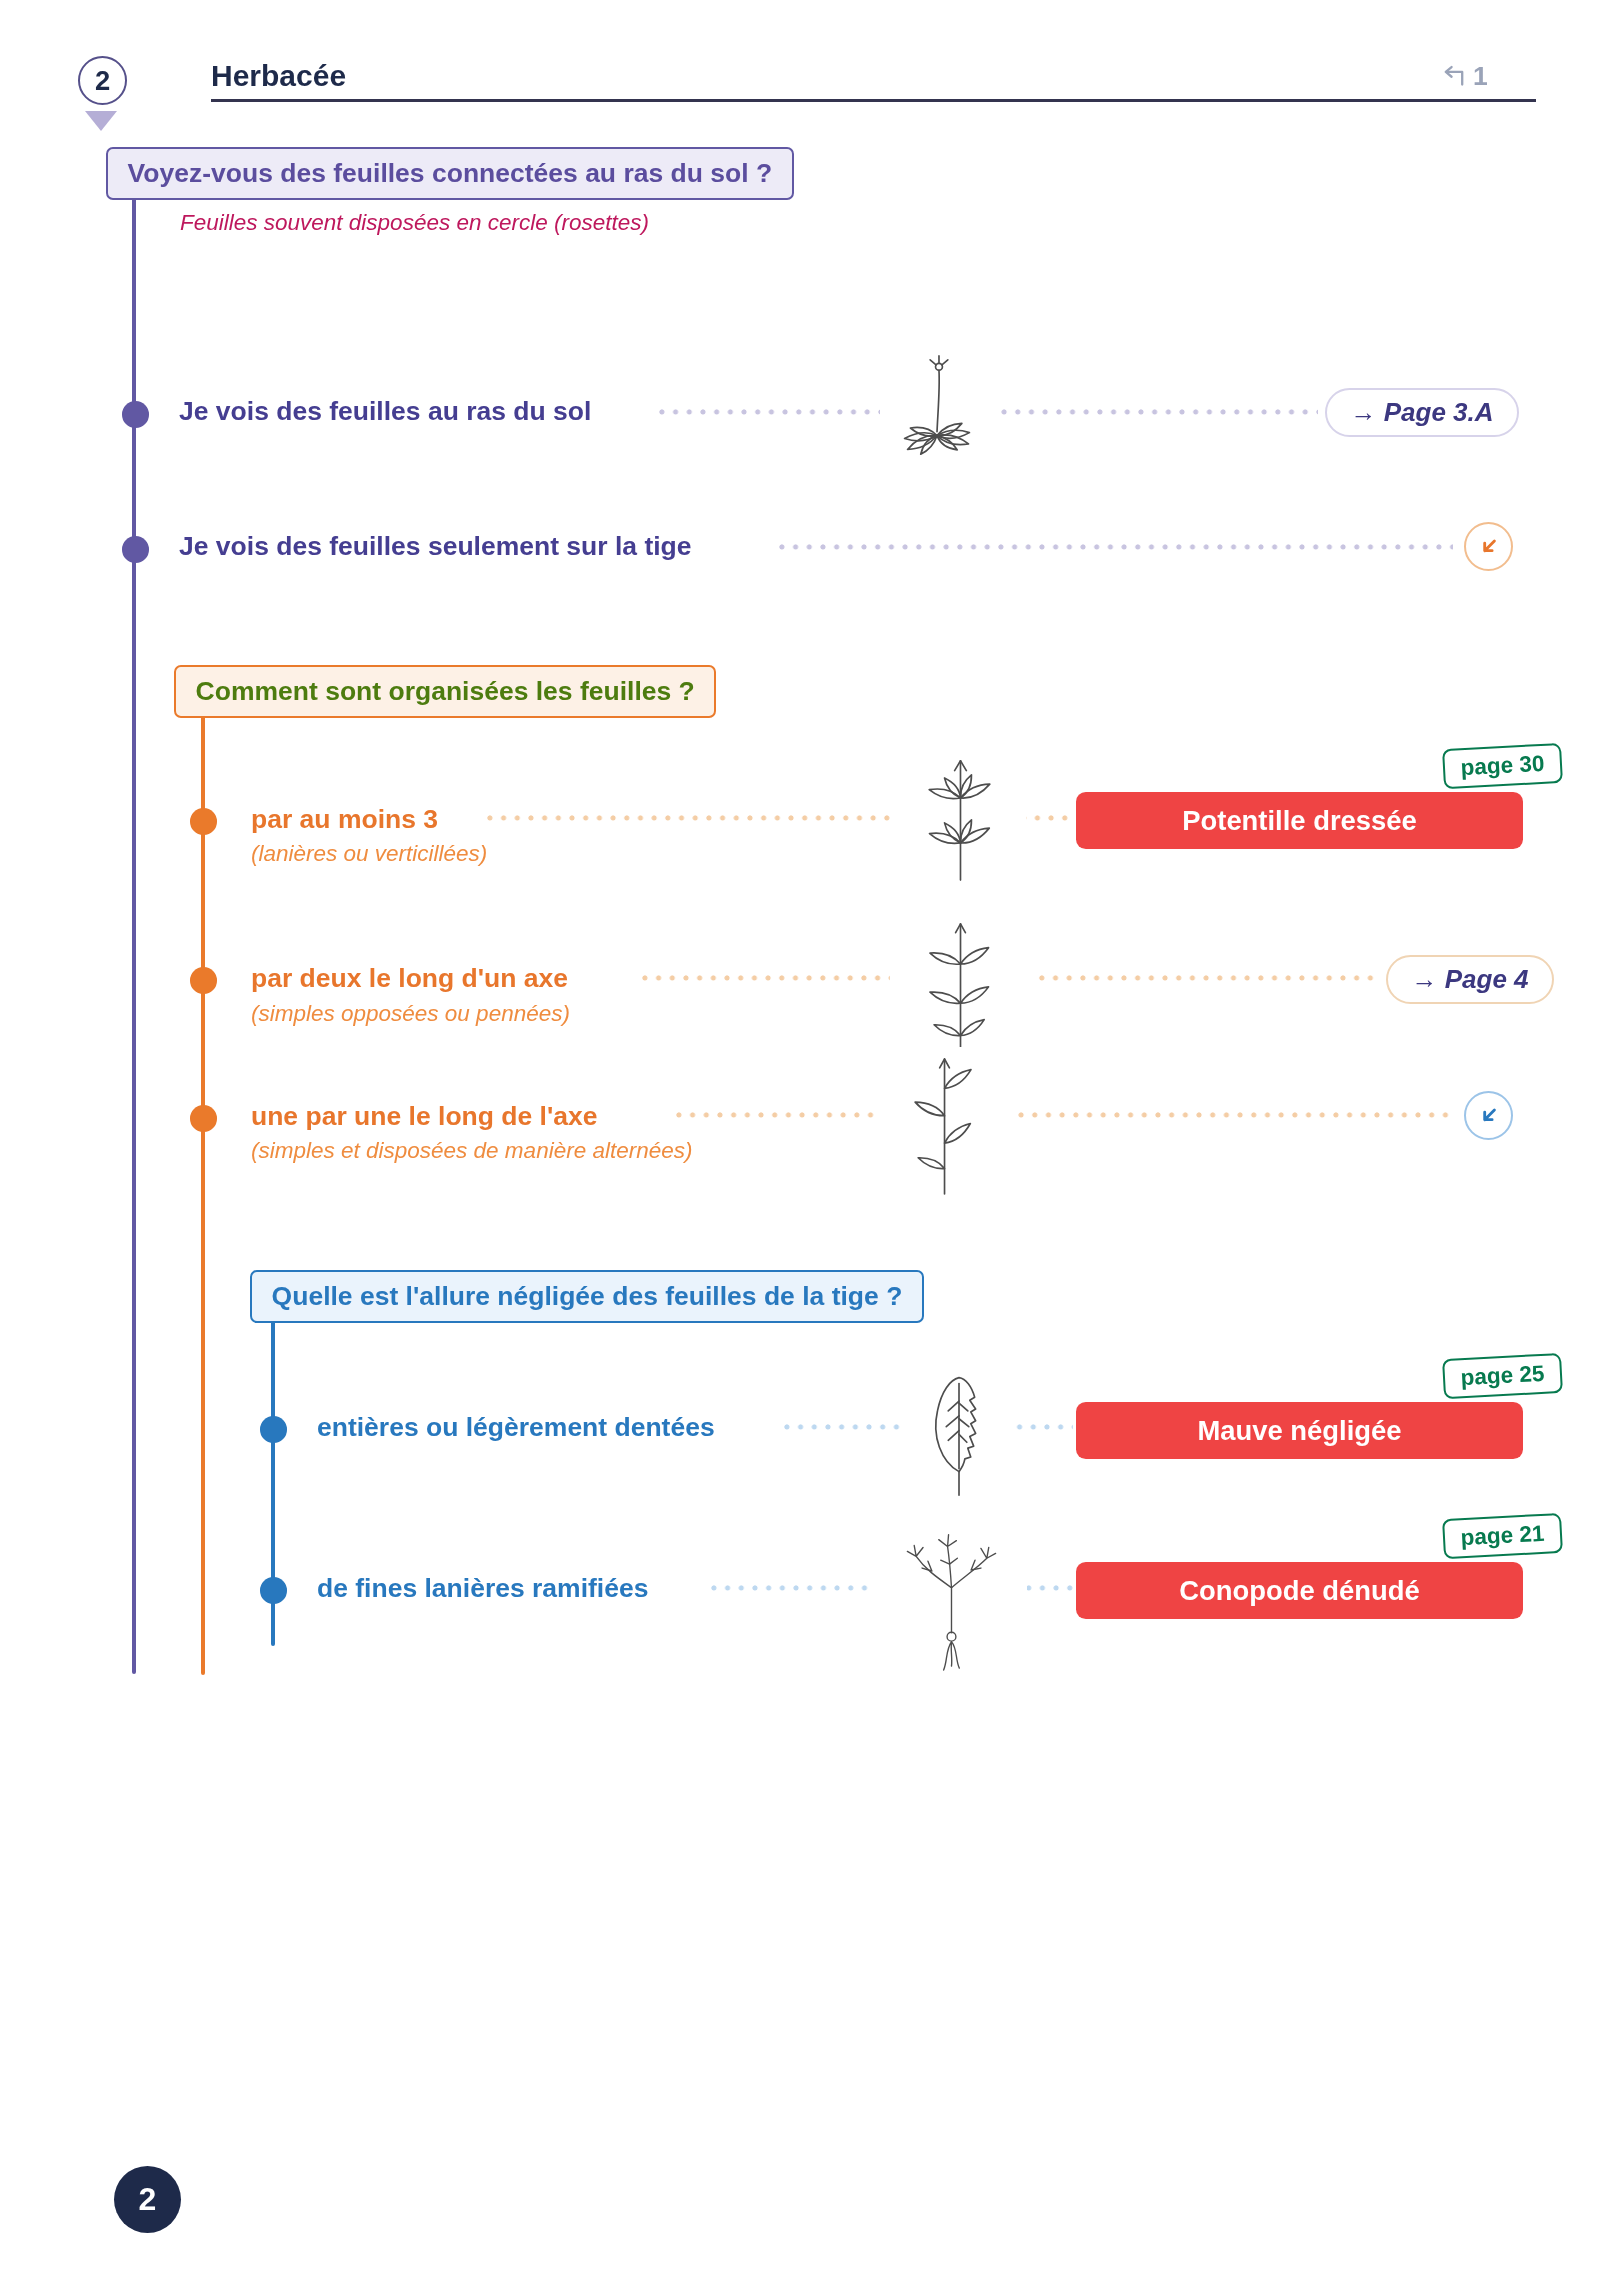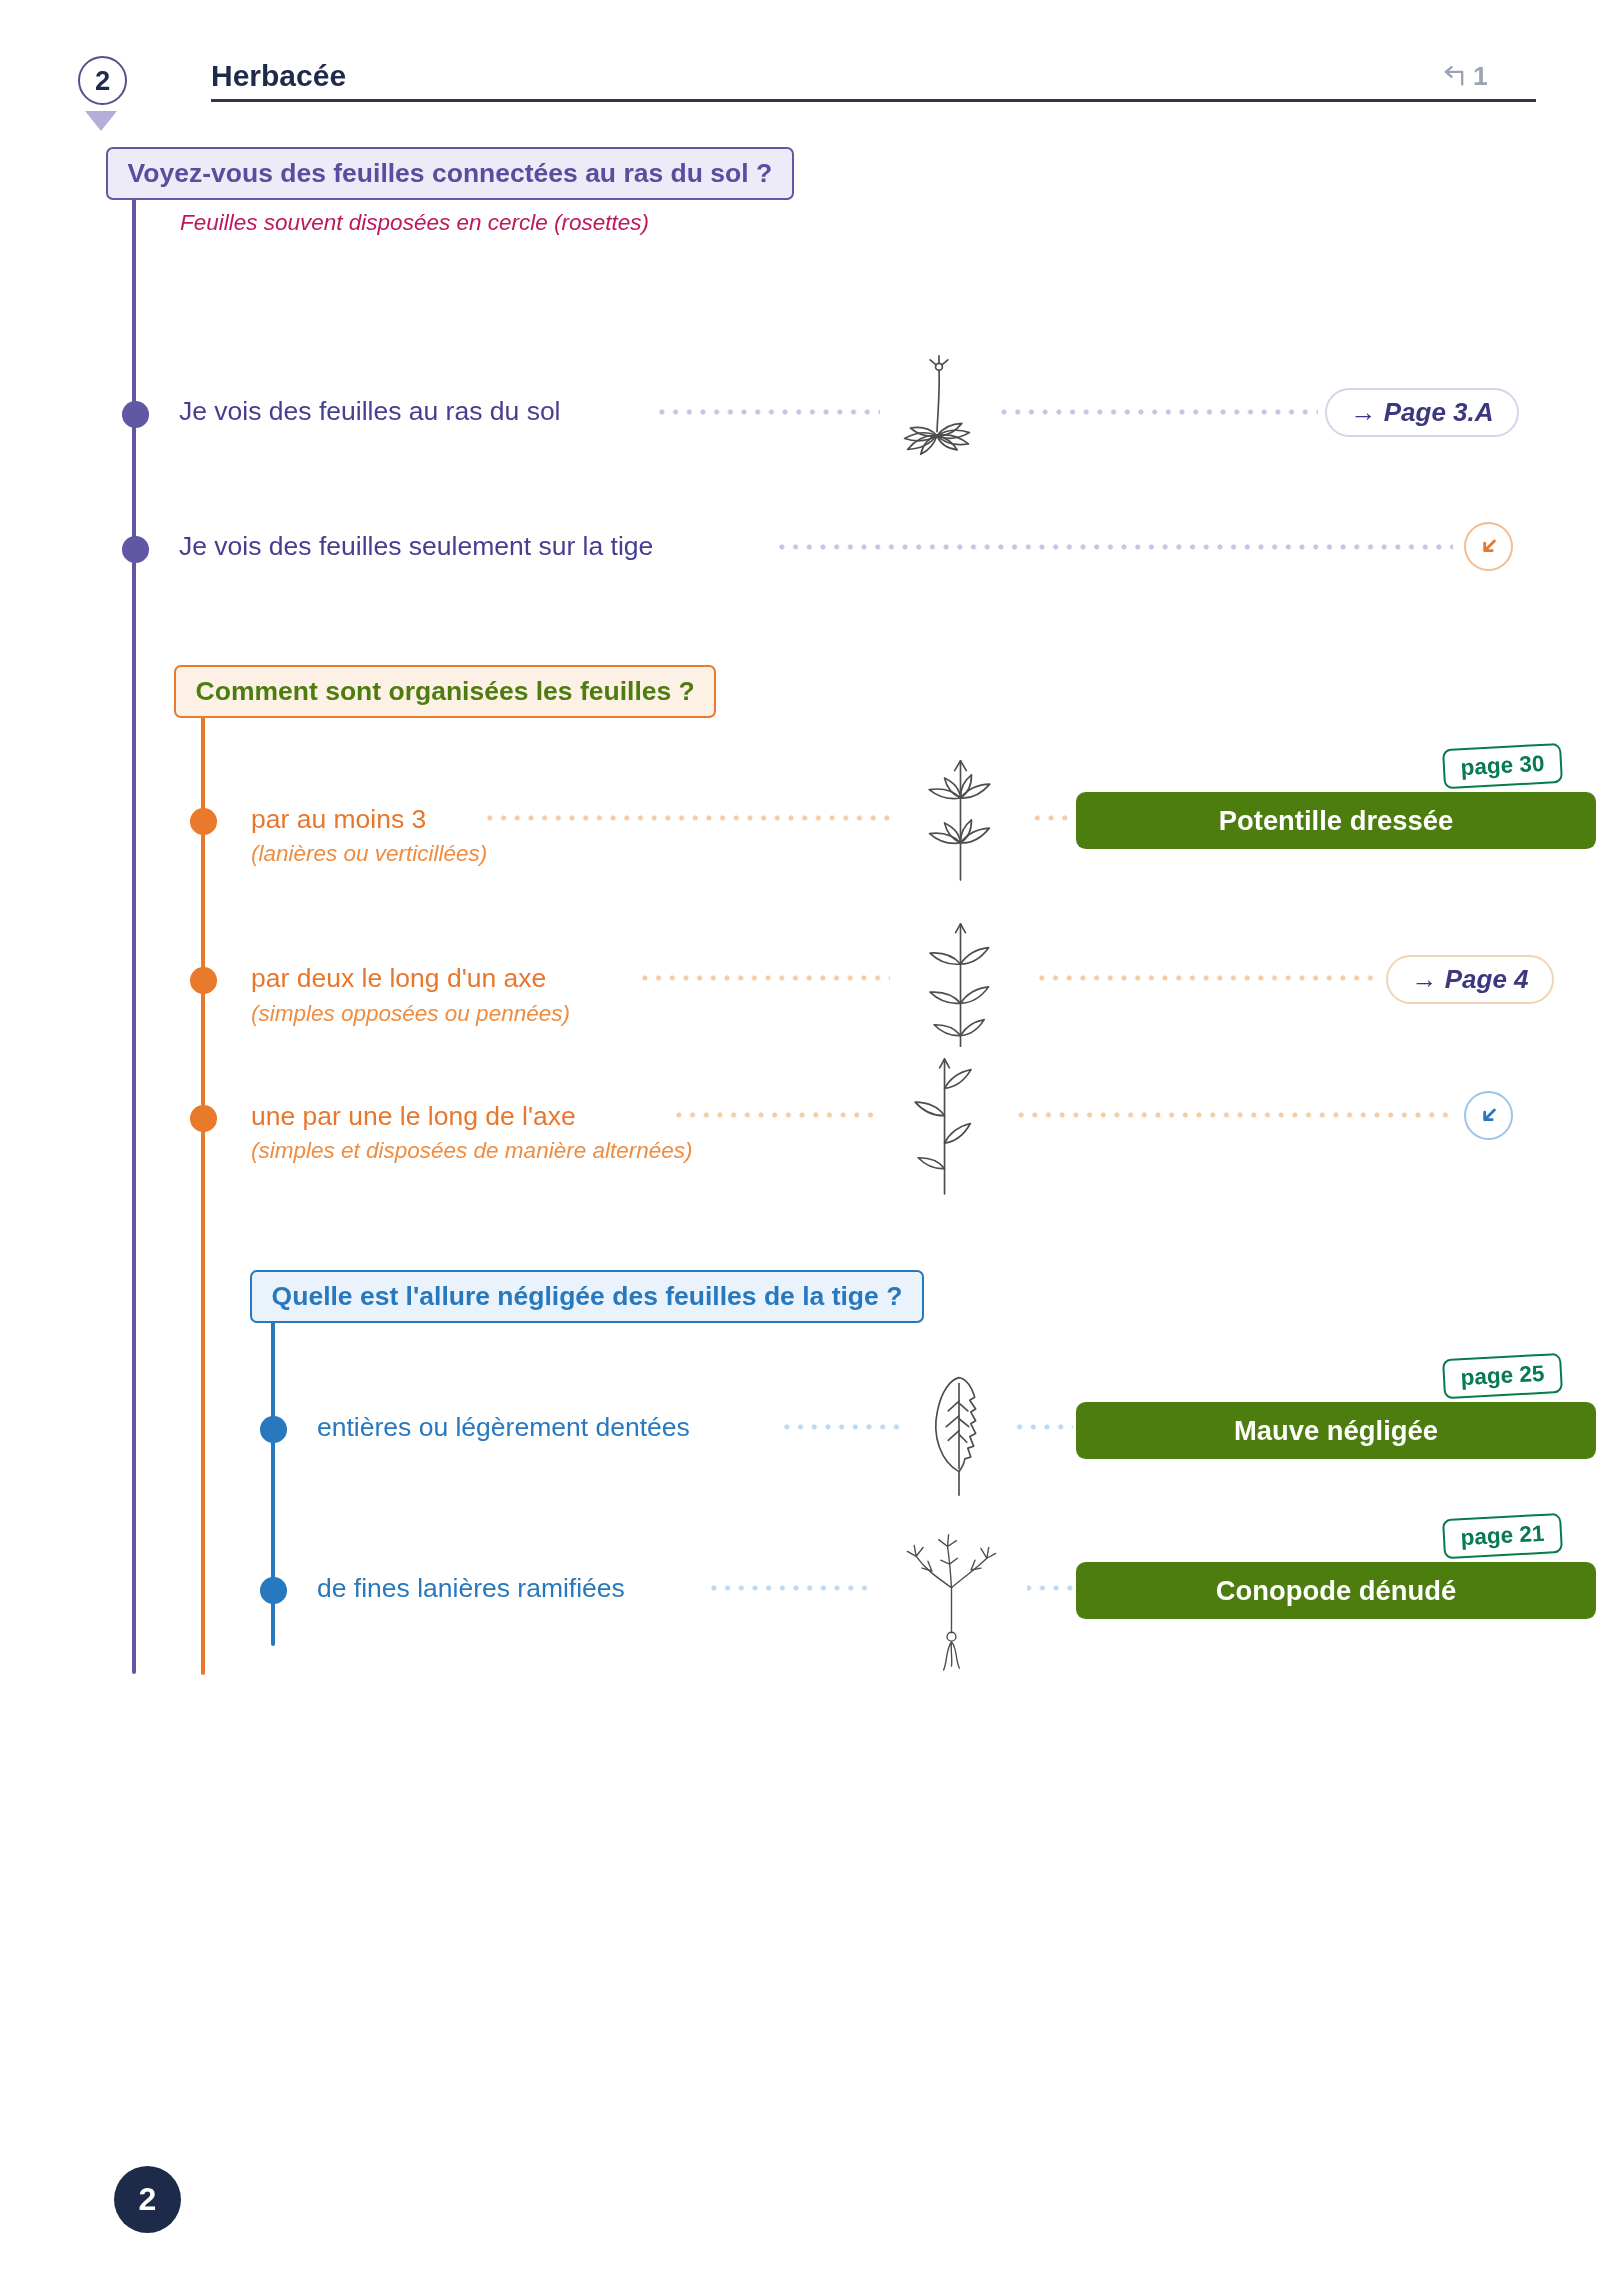--- a/index.html
+++ b/index.html
@@ -23,21 +23,21 @@
   
   .vline{width:3.9px;border-radius:2px}
   .vline.purple{background:#6158a3}
   .vline.orange{background:#ea7a2b}
   .vline.blue{background:#2878be}
   .bullet{width:26.5px;height:26.5px;border-radius:50%}
   .bullet.purple{background:#6158a3}
   .bullet.orange{background:#ea7a2b}
   .bullet.blue{background:#2878be}
 
-  .opt-label{font-size:26.5px;font-weight:normal;white-space:nowrap}
+  .opt-label{font-size:26.5px;font-weight:bold;white-space:nowrap}
   .opt-label.purple{color:#453e91}
   .opt-label.orange{color:#e8762c}
   .opt-label.blue{color:#2878be}
   .opt-sub{font-size:22.5px;font-style:italic;white-space:nowrap}
   .opt-sub.orange{color:#ef8c3f}
   .hint{font-size:22.5px;font-style:italic;color:#be185d;white-space:nowrap}
 
   .leader{height:5.9px;background-repeat:repeat-x;background-size:13.7px 5.9px}
   .leader.purple{background-image:radial-gradient(circle at 2.9px 2.9px,#c8c4e0 2.3px,rgba(0,0,0,0) 2.8px)}
   .leader.orange{background-image:radial-gradient(circle at 2.9px 2.9px,#f4cda5 2.3px,rgba(0,0,0,0) 2.8px)}
@@ -45,21 +45,21 @@
 
   .illus{background:#fff;display:flex;align-items:center;justify-content:center;z-index:2}
   .illus svg{width:100%;height:100%}
 
   .page-pill{height:49px;line-height:44px;padding:0 23.5px;border:2.9px solid #d7d3ea;border-radius:24.5px;background:#fff;font-size:26px;font-weight:bold;font-style:italic;color:#3c3880;white-space:nowrap;z-index:2;display:inline-block}
   .page-pill.orange-border{border-color:#f0d4b4}
 
   .branch-circle{width:49px;height:49px;border-radius:50%;background:#fff;border:2.9px solid;display:flex;align-items:center;justify-content:center;z-index:2}
   .branch-circle svg{width:27.4px;height:27.4px}
 
-  .species-btn{width:520px;height:57px;background:#4d7c0f;border-radius:9.8px;color:#fff;font-size:27.4px;font-weight:bold;display:flex;align-items:center;justify-content:center;z-index:2;white-space:nowrap}
+  .species-btn{width:447px;height:57px;background:#ef4444;border-radius:9.8px;color:#fff;font-size:27.4px;font-weight:bold;display:flex;align-items:center;justify-content:center;z-index:2;white-space:nowrap}
   .page-tag{padding:4.9px 15.7px;background:#fff;border:2.9px solid #077a4f;border-radius:8.8px;color:#077a4f;font-size:22.5px;font-weight:bold;transform:rotate(-3deg);z-index:3;white-space:nowrap;display:inline-block}
 
   .footer-circle{width:67px;height:67px;border-radius:50%;background:#1e2a4a;color:#fff;display:flex;align-items:center;justify-content:center;font-size:32px;font-weight:bold}
 
   .sketch{stroke:#4d4d4d;fill:none;stroke-width:1.7;stroke-linecap:round;stroke-linejoin:round}
 </style>
 </head>
 <body>
 
 <div class="page">

